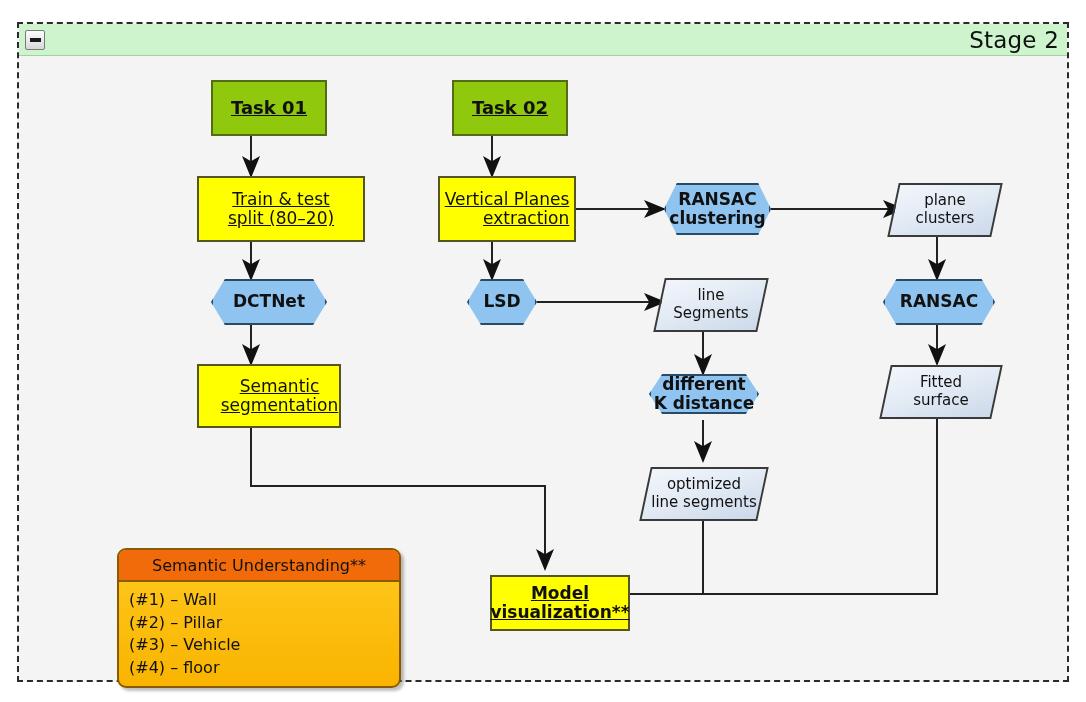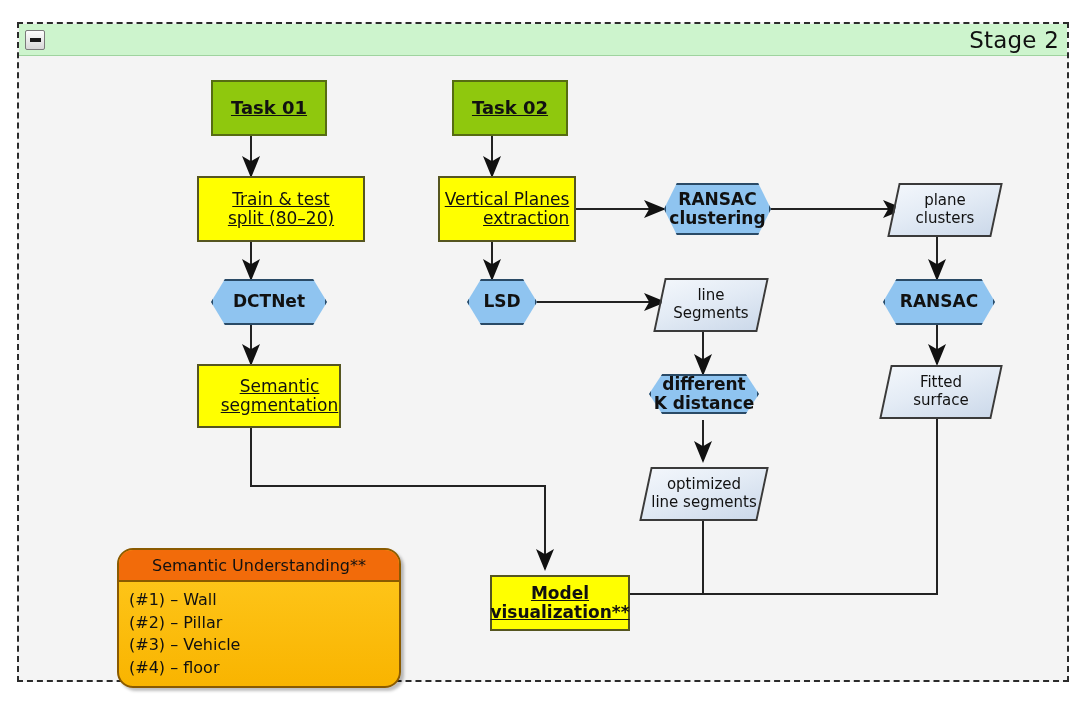--- a/index.html
+++ b/index.html
@@ -98,21 +98,21 @@
     text-align: center; font-size: 15px; color: #111;
     white-space: pre-line; line-height: 1.18;
   }
 
   
   #legend {
     position: absolute;
     left: 98px; top: 524px;
     width: 284px; height: 140px;
     border: 2px solid #8a5a00;
-    border-radius: 16px;
+    border-radius: 9px;
     overflow: hidden;
     box-shadow: 3px 3px 3px rgba(0,0,0,0.25);
     background: linear-gradient(180deg, #ffc91f 0%, #f9b400 100%);
   }
   #legend-title {
     height: 32px;
     background: #f26b0a;
     border-bottom: 2px solid #8a5a00;
     display: flex; align-items: center; justify-content: center;
     font-size: 16px; color: #111;

